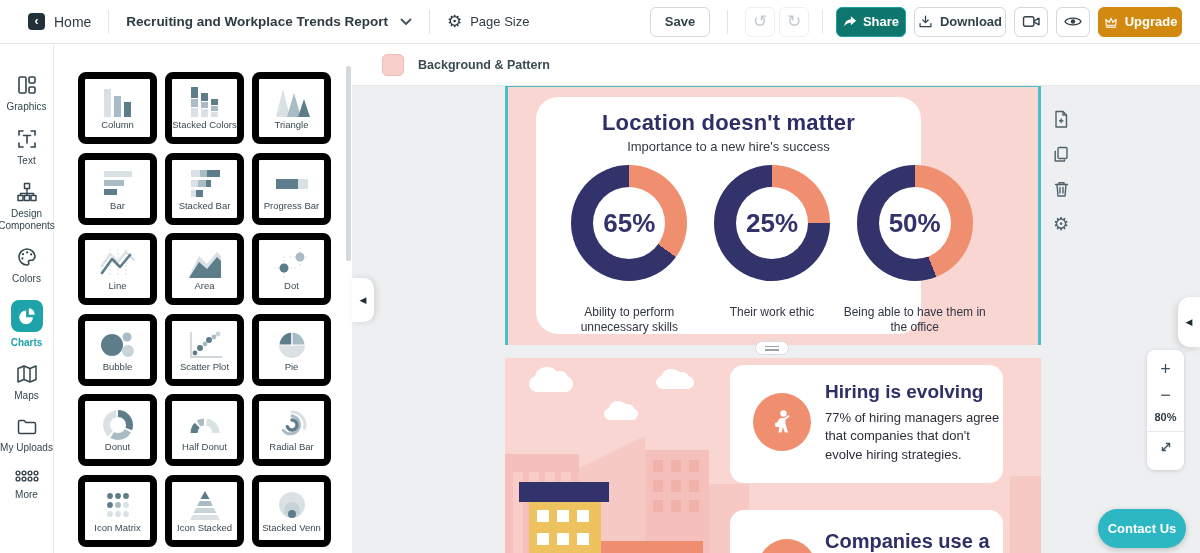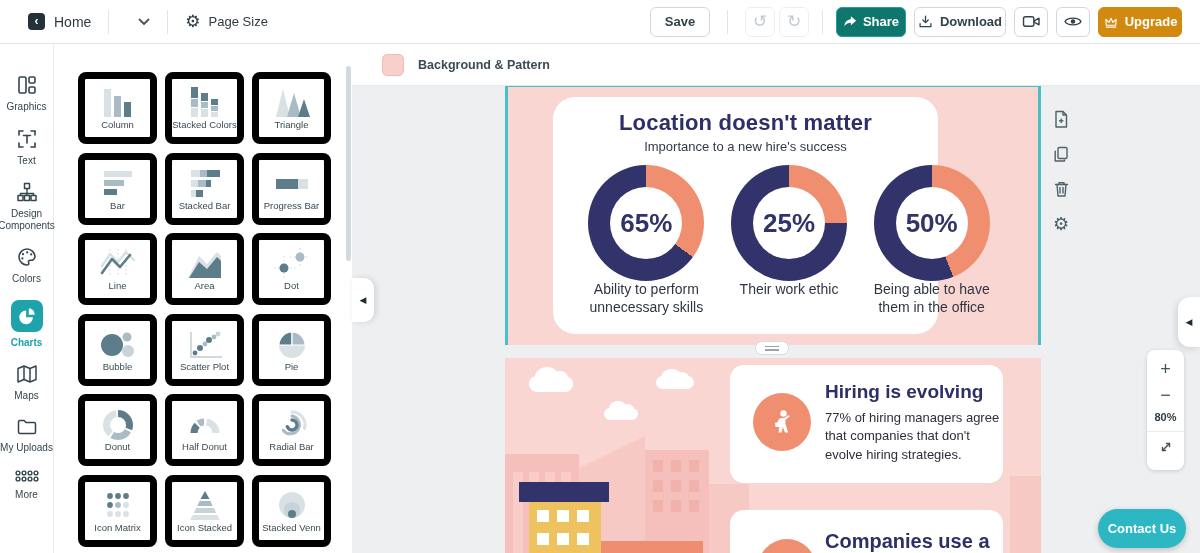--- a/index.html
+++ b/index.html
@@ -41,29 +41,29 @@
   .collapse-tab-left { position:absolute; left:352px; top:278px; width:22px; height:44px; background:#fff; border-radius:0 10px 10px 0; box-shadow:2px 0 6px rgba(0,0,0,0.12); z-index:35; display:flex; align-items:center; justify-content:center; cursor:pointer; color:#1e2b33; font-size:9px; }
 
   
   .canvas-toolbar { position:absolute; left:352px; top:44px; width:848px; height:42px; background:#fff; border-bottom:1px solid #e6e9ea; display:flex; align-items:center; padding-left:30px; z-index:20; }
   .swatch { width:22px; height:22px; border-radius:5px; background:#f8cfcb; border:1px solid #f0bcb7; cursor:pointer; }
   .ct-lbl { font-size:12.5px; color:#3a4b53; margin-left:14px; font-weight:bold; }
 
   
   .workspace { position:absolute; left:352px; top:86px; width:848px; height:467px; background:#edeff0; z-index:1; }
   .page1 { position:absolute; left:505px; top:85px; width:536px; height:260px; background:#f9d6d2; border-left:3px solid #47c1c7; border-right:3px solid #47c1c7; border-top:2px solid #47c1c7; z-index:5; }
-  .p1-card { position:absolute; left:45px; top:10px; width:385px; height:237px; background:#fff; border-radius:22px; text-align:center; }
+  .p1-card { position:absolute; left:28px; top:10px; width:385px; height:237px; background:#fff; border-radius:22px; text-align:center; }
   .p1-title { font-size:22px; font-weight:bold; color:#2d2f66; margin-top:13px; letter-spacing:0.2px; }
   .p1-sub { font-size:13px; color:#333a45; margin-top:3px; font-weight:500; }
   .donut-row { position:absolute; left:0; top:68px; width:472px; display:flex; justify-content:space-between; padding:0 22px; }
   .donut-col { width:146px; display:flex; flex-direction:column; align-items:center; }
   .donut { width:116px; height:116px; border-radius:50%; position:relative; cursor:pointer; }
   .donut-hole { position:absolute; inset:22px; background:#fff; border-radius:50%; display:flex; align-items:center; justify-content:center; }
   .donut-val { font-size:26px; font-weight:bold; color:#32336b; }
-  .donut-cap { margin-top:0; font-size:14px; color:#2f3542; font-weight:500; line-height:1.25; }
+  .donut-cap { margin-top:24px; font-size:12px; color:#2f3542; font-weight:500; line-height:1.25; }
   .page-handle { position:absolute; left:755px; top:341px; width:34px; height:14px; background:#fff; border:1px solid #d8dcdf; border-radius:7px; z-index:10; display:flex; flex-direction:column; align-items:center; justify-content:center; gap:2px; cursor:pointer; }
   .page-handle i { display:block; width:14px; height:1.5px; background:#9aa4aa; }
 
   .page2 { position:absolute; left:505px; top:358px; width:536px; height:195px; background:#f9d6d2; overflow:hidden; z-index:5; }
   .cloud { position:absolute; background:#fff; border-radius:12px; }
   .cloud::before { content:""; position:absolute; width:55%; height:130%; background:#fff; border-radius:50%; top:-55%; left:14%; }
   .cloud::after { content:""; position:absolute; width:38%; height:90%; background:#fff; border-radius:50%; top:-32%; right:12%; }
   .city { position:absolute; left:0; bottom:0; }
   .p2-card { position:absolute; left:225px; width:273px; background:#fff; border-radius:14px; }
   .p2-card1 { top:7px; height:118px; }
@@ -88,20 +88,21 @@
 </style>
 </head>
 <body>
 
 <div class="header">
   <div class="back-btn">
       <span>‹</span>
     </div>
   <span class="home-lbl">Home</span>
   <div class="vdiv"></div>
+  <span class="doc-title">Recruiting and Workplace Trends Report</span>
   <span class="title-chev">
     <svg width="12" height="8" viewBox="0 0 12 8">
         <polyline points="1.5,1.5 6,6 10.5,1.5" fill="none" stroke="#46555d" stroke-width="1.8" stroke-linecap="round" stroke-linejoin="round"></polyline>
       </svg>
   </span>
   <div class="vdiv"></div>
   <span class="gear-glyph">⚙</span>
   <span class="pagesize-lbl">Page Size</span>
 
   <button class="btn save-btn">Save</button>

